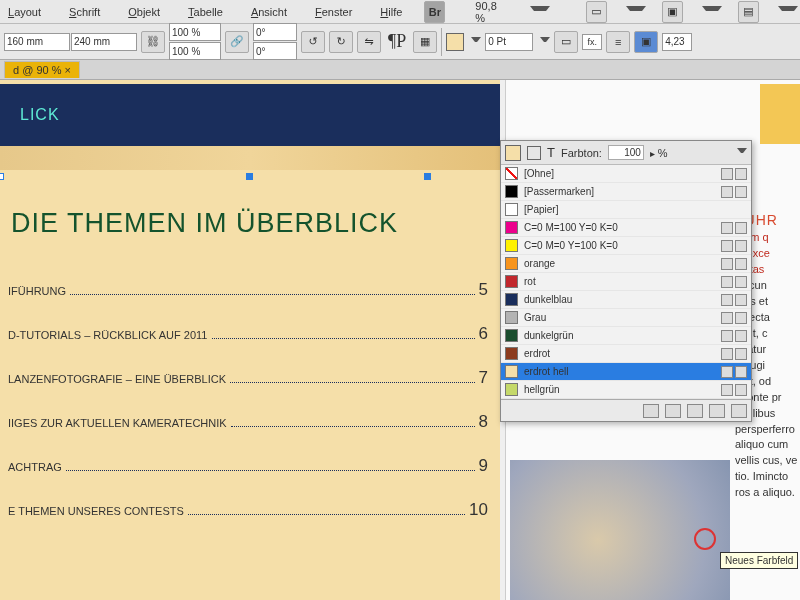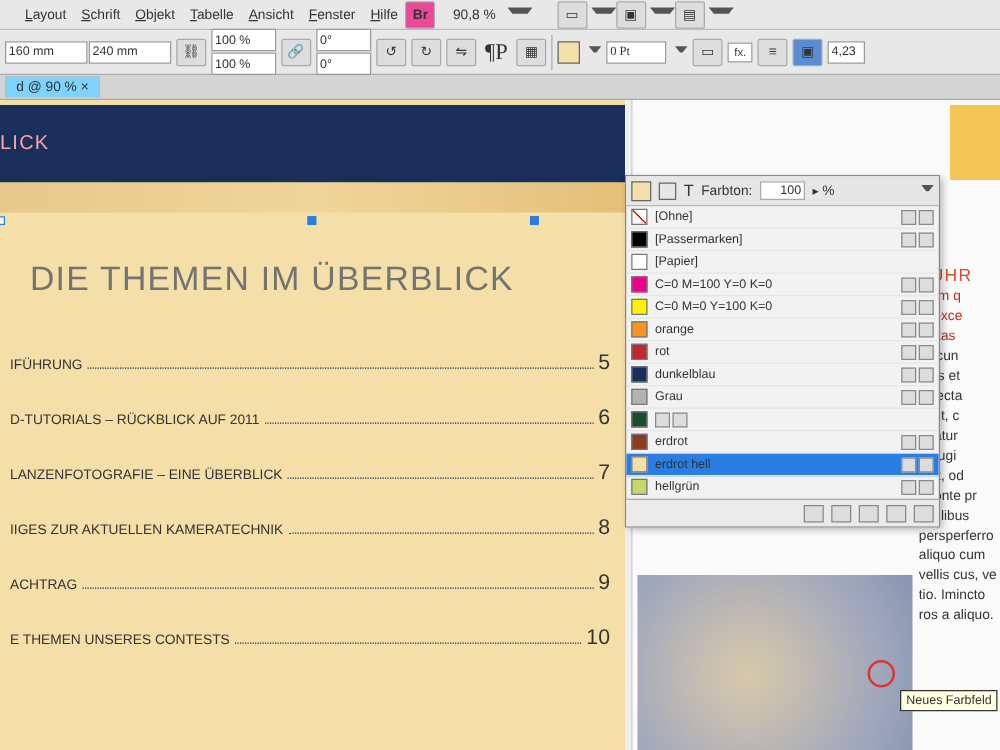--- a/index.html
+++ b/index.html
@@ -1,33 +1,33 @@
 <!DOCTYPE html>
 <html><head>
 <meta charset="utf-8">
 <style>
 *{margin:0;padding:0;box-sizing:border-box;font-family:Tahoma,Arial,sans-serif;font-size:11px;color:#333}
 body{width:800px;height:600px;overflow:hidden;background:#fff;position:relative}
-.menubar{display:flex;align-items:center;height:24px;background:#e8e8e8;border-bottom:1px solid #bbb;padding:0 14px;gap:0}
+.menubar{display:flex;align-items:center;height:24px;background:#e8e8e8;border-bottom:1px solid #bbb;padding:0 2px;gap:16px}
 .menubar span{padding:3px 6px;cursor:default}
 .menubar span u{text-decoration:underline}
 .zoom{margin-left:8px}
 .dd{display:inline-block;width:10px;height:10px;border-left:4px solid transparent;border-right:4px solid transparent;border-top:5px solid #555;vertical-align:middle;margin-left:3px}
 .iconbtn{width:24px;height:22px;background:#ddd;border:1px solid #aaa;display:flex;align-items:center;justify-content:center;border-radius:2px}
 .toolbar{display:flex;align-items:center;height:36px;background:#e8e8e8;border-bottom:1px solid #aaa;padding:2px 4px;gap:4px}
 .tinput{width:66px;height:18px;border:1px solid #999;background:#fff;padding:0 2px;font-size:10px}
 .toolbar2{display:flex;align-items:center;height:20px;background:#d4d4d4;border-bottom:1px solid #aaa;padding:0 4px;gap:6px}
-.tab{padding:2px 8px;background:#7dd3fc;border:1px solid #bbb;border-bottom:none;font-size:10px}
+.tab{padding:2px 8px;background:#eab308;border:1px solid #bbb;border-bottom:none;font-size:10px}
 .canvas{position:relative;width:800px;height:520px;background:#efefef;overflow:hidden}
 .page{position:absolute;left:0;top:0;width:500px;height:600px;background:#f5dfa9}
-.bluebar{position:absolute;left:0;top:4px;width:500px;height:62px;background:#1a2e5c;color:#fca5a5;display:flex;align-items:center;padding-left:0;font-size:16px;letter-spacing:1px}
+.bluebar{position:absolute;left:0;top:4px;width:500px;height:62px;background:#1a2e5c;color:#5eead4;display:flex;align-items:center;padding-left:20px;font-size:16px;letter-spacing:1px}
 .texbar{position:absolute;left:0;top:66px;width:500px;height:24px;background:linear-gradient(90deg,#e6c88a,#f0d59a,#e4c079)}
 .selhandles{position:absolute;left:0;top:90px;width:500px;height:14px}
 .selhandles .h{position:absolute;width:7px;height:7px;border:1px solid #2a7de1;background:#fff;top:3px}
-.heading{position:absolute;left:24px;top:128px;font-size:27px;color:#737373;letter-spacing:1px;font-weight:400}
+.heading{position:absolute;left:11px;top:128px;font-size:27px;color:#14532d;letter-spacing:1px;font-weight:400}
 .toc{position:absolute;left:8px;top:200px;width:480px}
 .tocrow{display:flex;align-items:baseline;justify-content:flex-end;margin-bottom:24px;font-family:Georgia,serif;color:#1a2e5c;font-size:15px}
 .tocrow .t{white-space:nowrap}
 .tocrow .d{flex:1;border-bottom:1px dotted #1a2e5c;margin:0 4px;height:12px}
 .tocrow .p{font-size:17px}
 .sidepage{position:absolute;left:505px;top:0;width:295px;height:600px;background:#fafafa;border-left:1px solid #ccc}
 .sidebar-top{position:absolute;left:760px;top:4px;width:40px;height:60px;background:#f3c755}
 .sidetext{position:absolute;left:735px;top:130px;width:65px;font-family:Georgia,serif;font-size:12px;line-height:1.45;color:#1a2e5c}
 .sidetext .hd{color:#d84a2f;font-size:14px;letter-spacing:1px}
 .sidetext .red{color:#c02a1e}
@@ -53,21 +53,21 @@
 <body>
 
 <div class="menubar">
   <span><u>L</u>ayout</span>
   <span><u>S</u>chrift</span>
   <span><u>O</u>bjekt</span>
   <span><u>T</u>abelle</span>
   <span><u>A</u>nsicht</span>
   <span><u>F</u>enster</span>
   <span><u>H</u>ilfe</span>
-  <div class="iconbtn" style="background:#ec4899">
+  <div class="iconbtn" style="background:#a3a3a3">
       <b>Br</b>
     </div>
   <span class="zoom">90,8 %</span>
     <span class="dd"></span>
   <div class="iconbtn" style="margin-left:20px">▭</div>
     <span class="dd"></span>
   <div class="iconbtn">▣</div>
     <span class="dd"></span>
   <div class="iconbtn">▤</div>
     <span class="dd"></span>
@@ -89,21 +89,21 @@
     <input class="tinput" style="width: 44px;" value="0°">
   </div>
   <div class="iconbtn">↺</div>
   <div class="iconbtn">↻</div>
   <div class="iconbtn">⇋</div>
   <div style="font-family:serif;font-size:18px;padding:0 3px">¶P</div>
   <div class="iconbtn">▦</div>
   <div style="width:1px;height:28px;background:#aaa"></div>
   <div style="width:18px;height:18px;background:#f5dfa9;border:1px solid #666"></div>
     <span class="dd"></span>
-  <input class="tinput" style="width: 48px; font-family: Liberation Serif, serif;" value="0 Pt">
+  <input class="tinput" style="width: 48px;" value="0 Pt">
     <span class="dd"></span>
   <div class="iconbtn">▭</div>
   <div class="fxbox">fx.</div>
   <div class="iconbtn">≡</div>
   <div class="iconbtn" style="background:#5b8bd4">▣</div>
   <input class="tinput" style="width: 30px;" value="4,23">
 </div>
 
 <div class="toolbar2">
   <span class="tab"><span>d @ 90 % ×</span></span>
@@ -253,20 +253,21 @@
         <div class="swrow">
           <div class="swchip" style="background:#b3b3b3"></div>
           <span class="nm">Grau</span>
           <span class="swicons">
             <i></i>
             <i></i>
           </span>
         </div>
         <div class="swrow">
           <div class="swchip" style="background:#1a4d2e"></div>
+          <span class="nm">dunkelgrün</span>
           <span class="swicons">
             <i></i>
             <i></i>
           </span>
         </div>
         <div class="swrow">
           <div class="swchip" style="background:#8c3b1e"></div>
           <span class="nm">erdrot</span>
           <span class="swicons">
             <i></i>

